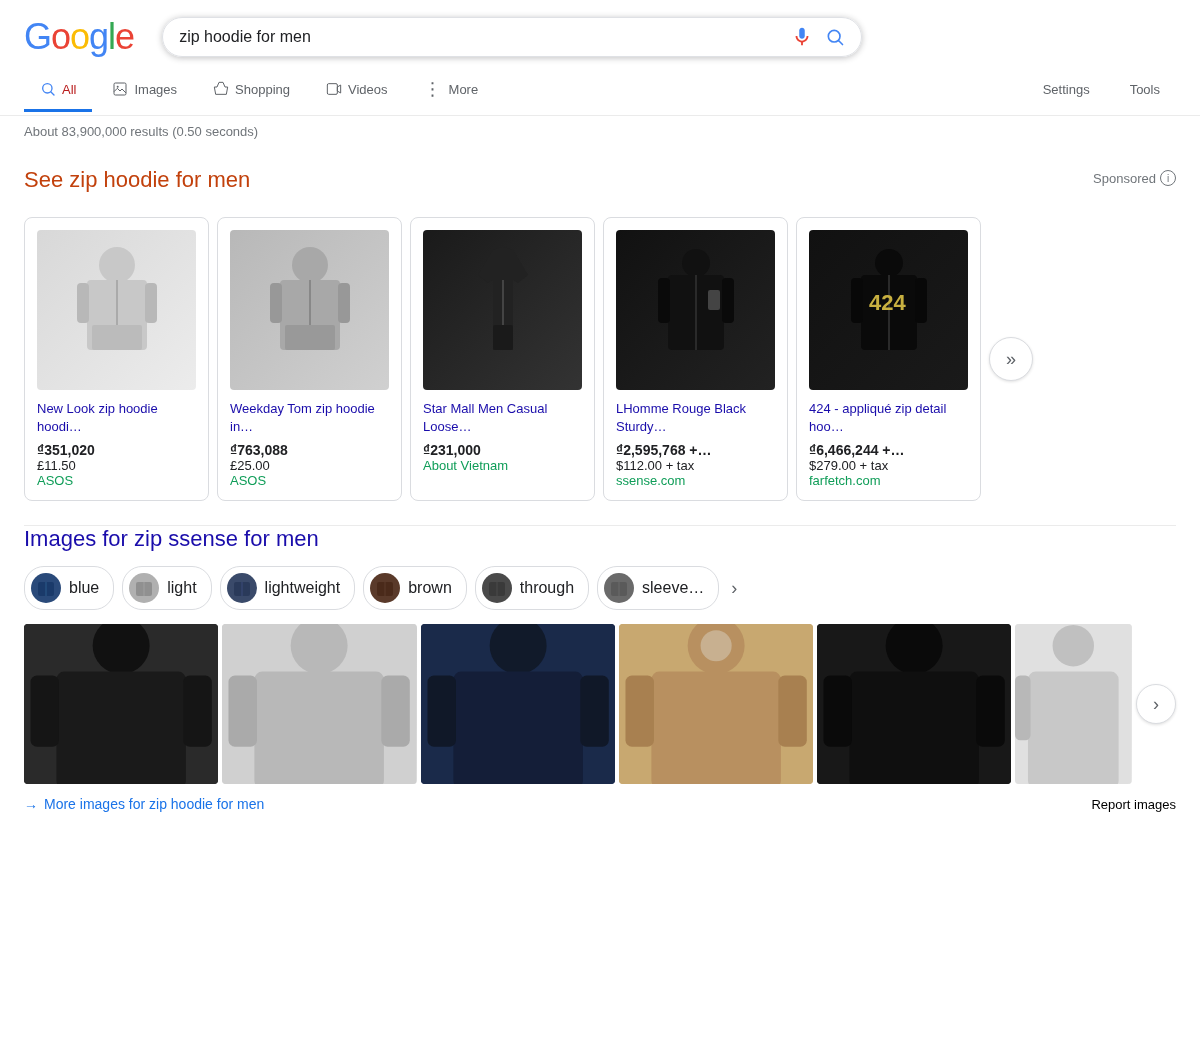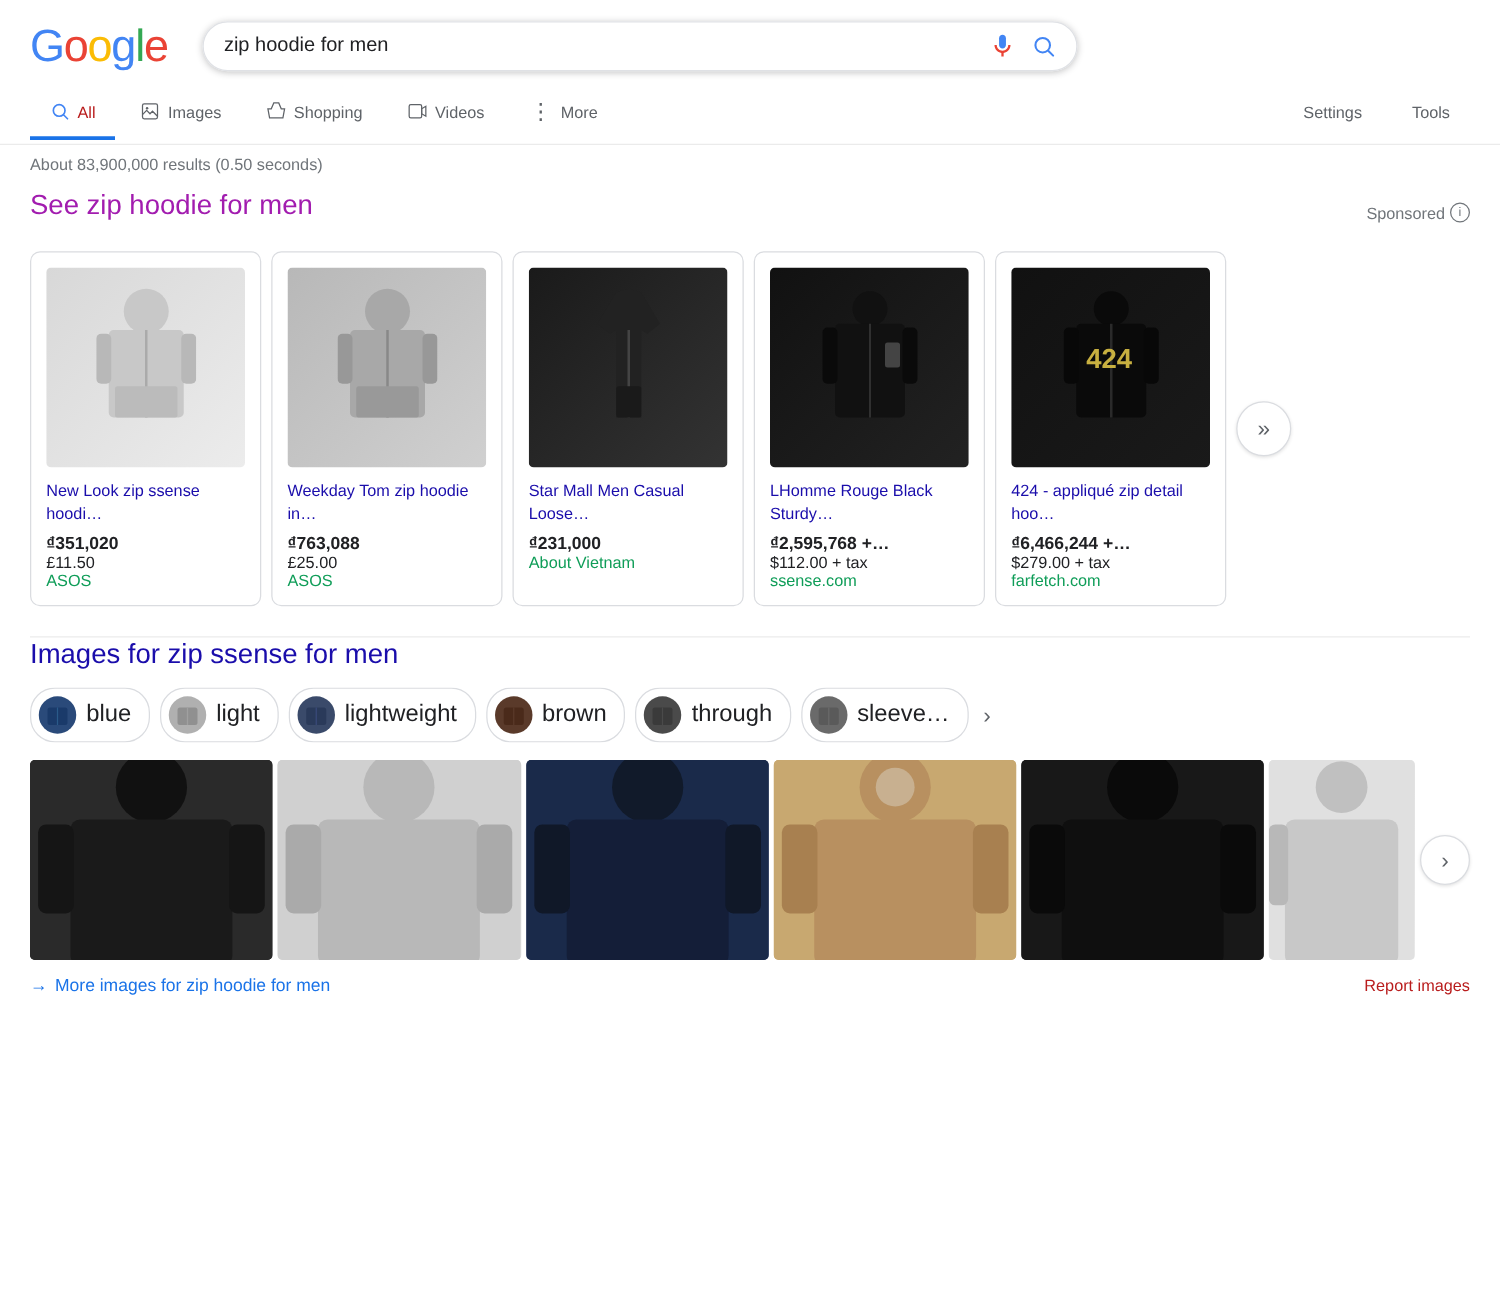--- a/index.html
+++ b/index.html
@@ -27,49 +27,49 @@
     .nav-item { display: flex; align-items: center; gap: 6px; padding: 12px 16px; font-size: 13px; color: #5f6368; cursor: pointer; border-bottom: 3px solid transparent; text-decoration: none; white-space: nowrap; }
     .nav-item.active { color: #b91c1c; border-bottom: 3px solid #1a73e8; }
     .nav-right { margin-left: auto; display: flex; gap: 8px; }
     .nav-right .nav-item { color: #5f6368; }
 
     
     .results-count { padding: 8px 24px 12px 24px; color: #70757a; font-size: 13px; }
 
     
     .section { padding: 0 24px 24px 24px; }
-    .section-title { font-size: 22px; color: #a21caf; font-weight: 400; margin-bottom: 12px; }
+    .section-title { font-size: 22px; color: #c2410c; font-weight: 400; margin-bottom: 12px; margin-top: 16px; }
     .sponsored-label { font-size: 13px; color: #70757a; display: flex; align-items: center; gap: 4px; }
     .sponsored-row { display: flex; justify-content: space-between; align-items: center; margin-bottom: 12px; }
 
     .products-row { display: flex; gap: 8px; align-items: stretch; position: relative; }
     .product-card { border: 1px solid #dadce0; border-radius: 8px; padding: 12px; width: 185px; flex-shrink: 0; cursor: pointer; }
     .product-img-area { width: 100%; height: 160px; background: #f8f9fa; display: flex; align-items: center; justify-content: center; margin-bottom: 10px; border-radius: 4px; overflow: hidden; }
     .product-name { font-size: 13px; color: #1a0dab; margin-bottom: 6px; line-height: 1.4; }
     .product-price-vnd { font-size: 14px; font-weight: 700; color: #202124; }
     .product-price-gbp { font-size: 13px; color: #202124; }
     .product-store { font-size: 13px; color: #0f9d58; }
 
     .more-btn { width: 44px; height: 44px; border-radius: 50%; border: 1px solid #dadce0; background: white; display: flex; align-items: center; justify-content: center; cursor: pointer; font-size: 18px; color: #5f6368; align-self: center; flex-shrink: 0; box-shadow: 0 1px 3px rgba(0,0,0,0.12); }
 
     
     .images-section { padding: 0 24px 24px 24px; }
     .images-title { font-size: 22px; color: #1a0dab; font-weight: 400; margin-bottom: 14px; }
 
     
     .filter-chips { display: flex; gap: 8px; margin-bottom: 14px; align-items: center; flex-wrap: nowrap; overflow: hidden; }
-    .filter-chip { display: flex; align-items: center; gap: 8px; border: 1px solid #dadce0; border-radius: 20px; padding: 6px 14px 6px 6px; cursor: pointer; white-space: nowrap; font-size: 19px; color: #202124; }
+    .filter-chip { display: flex; align-items: center; gap: 8px; border: 1px solid #dadce0; border-radius: 20px; padding: 6px 14px 6px 6px; cursor: pointer; white-space: nowrap; font-size: 16px; color: #202124; }
     .chip-img { width: 30px; height: 30px; border-radius: 50%; background: #e8eaed; overflow: hidden; display: flex; align-items: center; justify-content: center; font-size: 14px; }
     .chip-arrow { display: flex; align-items: center; color: #5f6368; font-size: 18px; margin-left: 4px; cursor: pointer; }
     .grid-img { flex: 1; height: 160px; background: #e8eaed; border-radius: 4px; overflow: hidden; display: flex; align-items: center; justify-content: center; font-size: 32px; min-width: 0; }
 
     
     .more-images-row { display: flex; justify-content: space-between; align-items: center; margin-top: 12px; }
     .more-images-link { color: #1a73e8; font-size: 14px; display: flex; align-items: center; gap: 6px; cursor: pointer; text-decoration: none; }
-    .report-images { color: #b91c1c; font-size: 13px; cursor: pointer; padding-left: 36px; }
+    .report-images { color: #000000; font-size: 13px; cursor: pointer; padding-left: 36px; }
 
     .info-circle { display: inline-flex; align-items: center; justify-content: center; width: 16px; height: 16px; border-radius: 50%; border: 1px solid #70757a; font-size: 10px; color: #70757a; }
 
     
     .grid-next-btn { width: 40px; height: 40px; border-radius: 50%; border: 1px solid #dadce0; background: white; display: flex; align-items: center; justify-content: center; cursor: pointer; font-size: 18px; color: #5f6368; align-self: center; flex-shrink: 0; box-shadow: 0 1px 3px rgba(0,0,0,0.12); }
 
     .divider { border: none; border-top: 1px solid #ebebeb; margin: 0 24px; }
   </style>
 </head>
 <body>
@@ -166,21 +166,21 @@
           <svg width="80" height="130" viewBox="0 0 80 130">
             <ellipse cx="40" cy="20" rx="18" ry="18" fill="#c8c8c8"></ellipse>
             <rect x="10" y="35" width="60" height="70" rx="4" fill="#c8c8c8"></rect>
             <rect x="0" y="38" width="12" height="40" rx="4" fill="#b8b8b8"></rect>
             <rect x="68" y="38" width="12" height="40" rx="4" fill="#b8b8b8"></rect>
             <line x1="40" y1="35" x2="40" y2="105" stroke="#aaa" stroke-width="2"></line>
             <rect x="15" y="80" width="50" height="25" rx="2" fill="#bbb"></rect>
           </svg>
         </div>
       </div>
-      <div class="product-name">New Look zip ssense hoodi…</div>
+      <div class="product-name">New Look zip hoodie hoodi…</div>
       <div class="product-price-vnd">₫351,020</div>
       <div class="product-price-gbp">£11.50</div>
       <div class="product-store">ASOS</div>
     </div>
 
     <div class="product-card">
       <div class="product-img-area">
         <div style="width:100%;height:100%;background:linear-gradient(135deg,#b8b8b8,#d0d0d0);display:flex;align-items:center;justify-content:center;">
           <svg width="80" height="130" viewBox="0 0 80 130">
             <ellipse cx="40" cy="20" rx="18" ry="18" fill="#a8a8a8"></ellipse>

